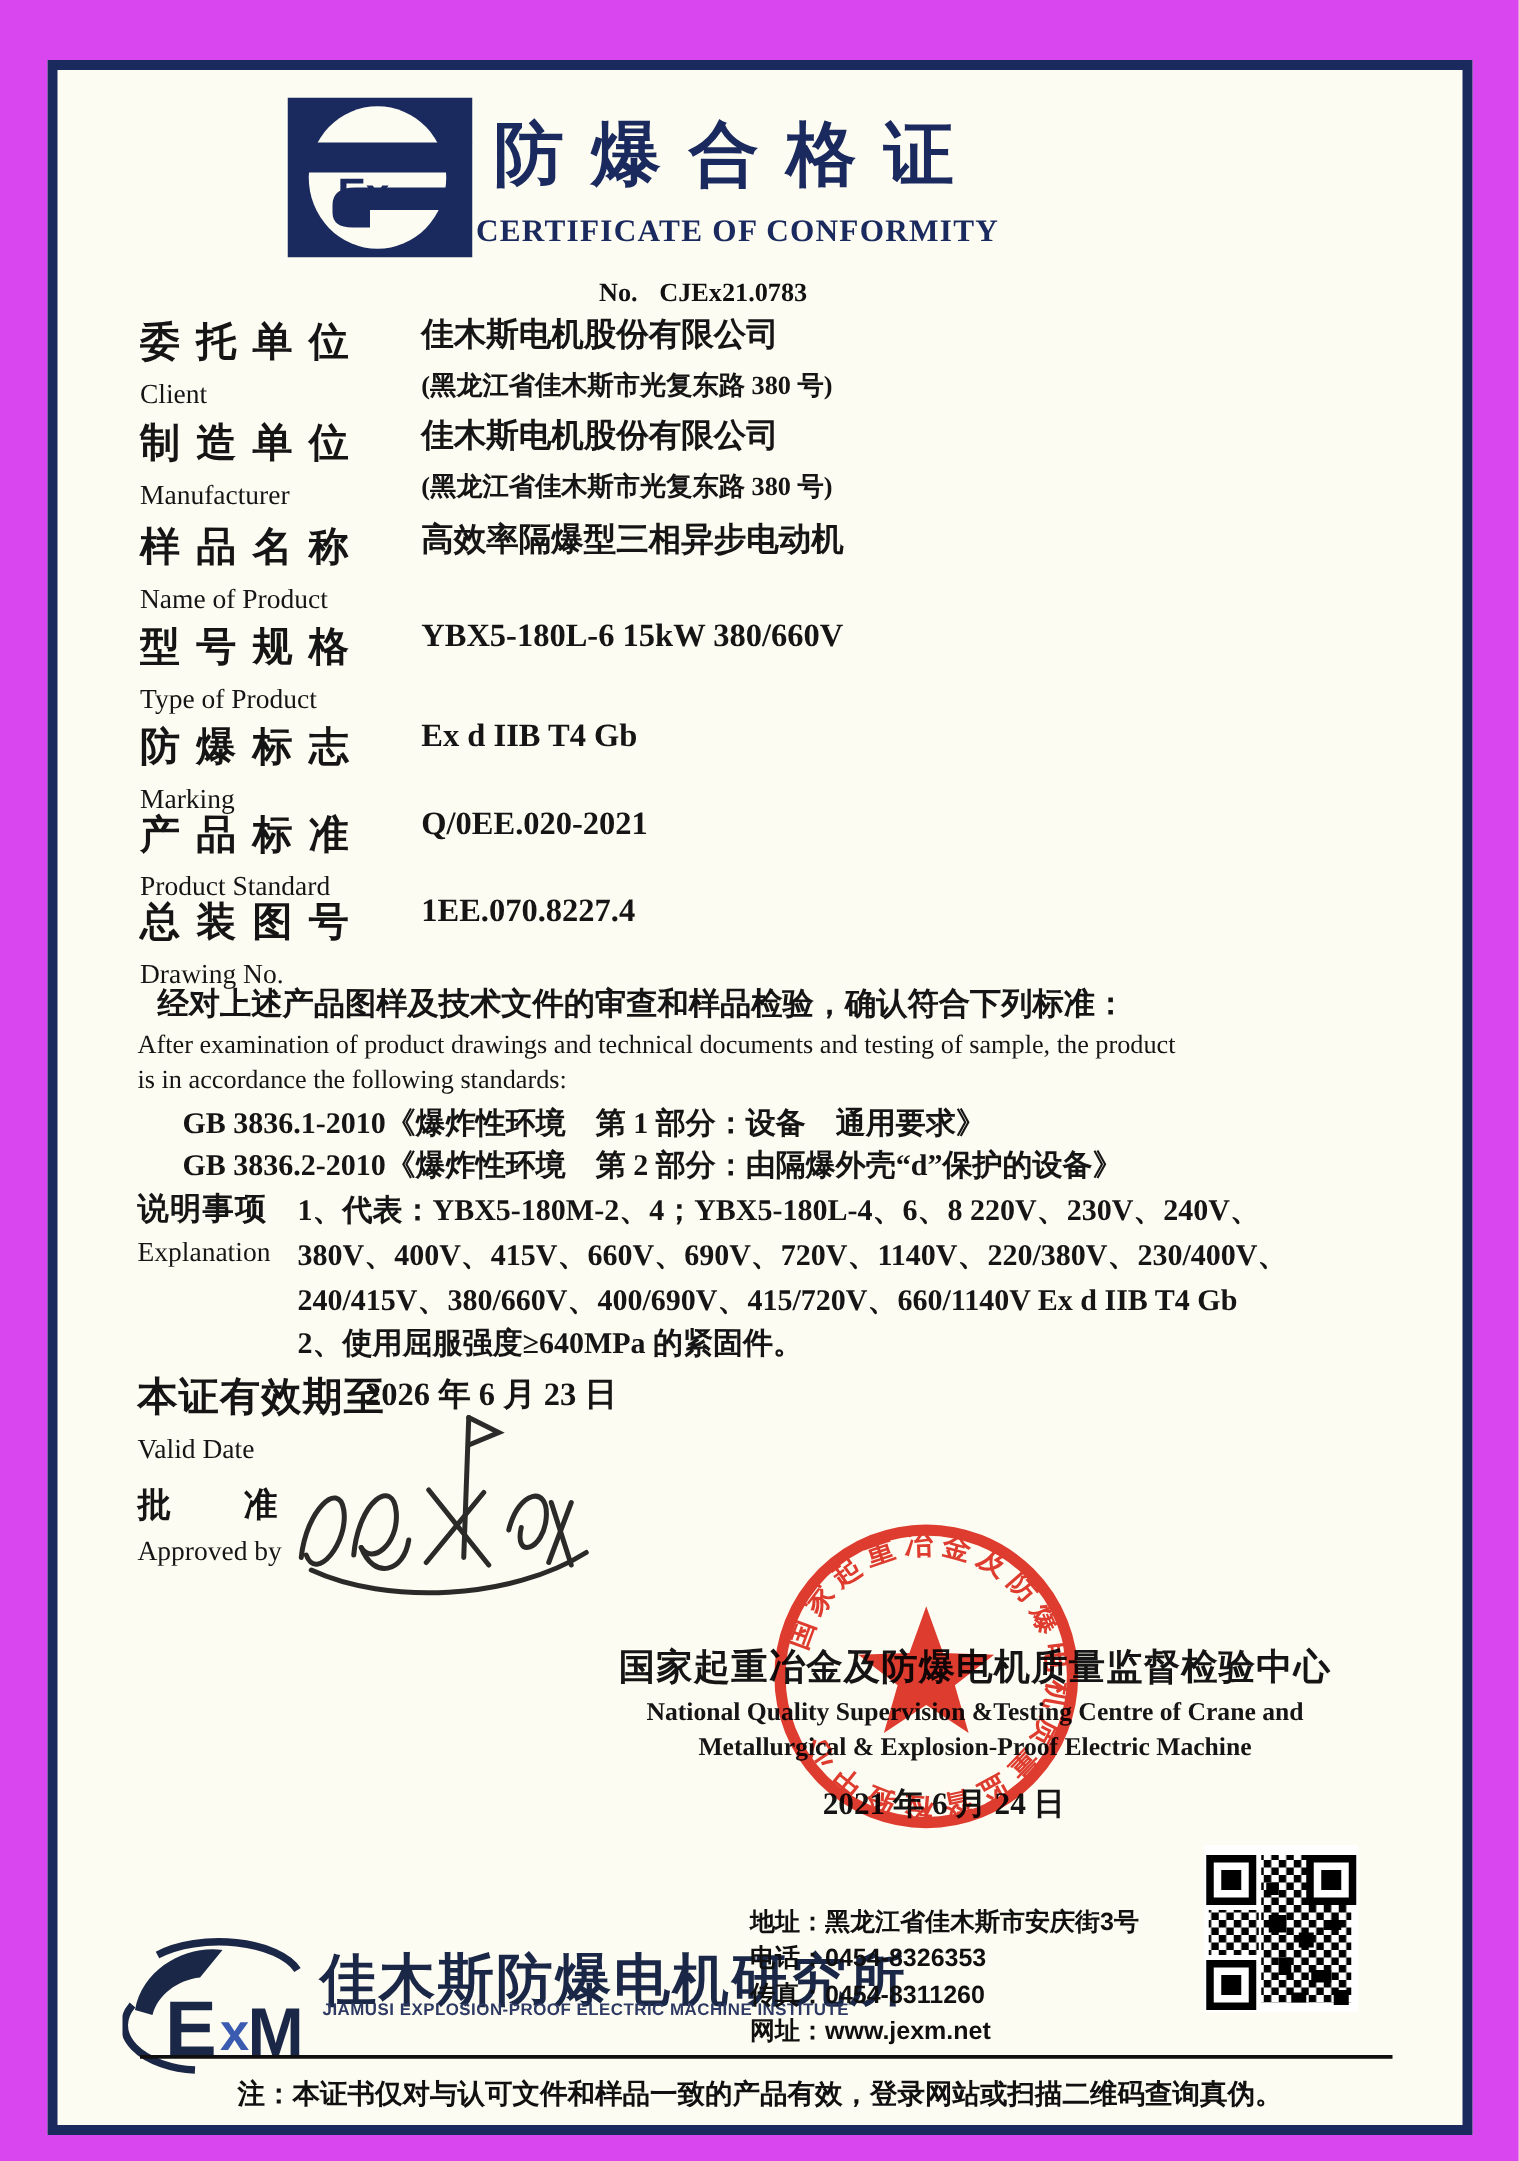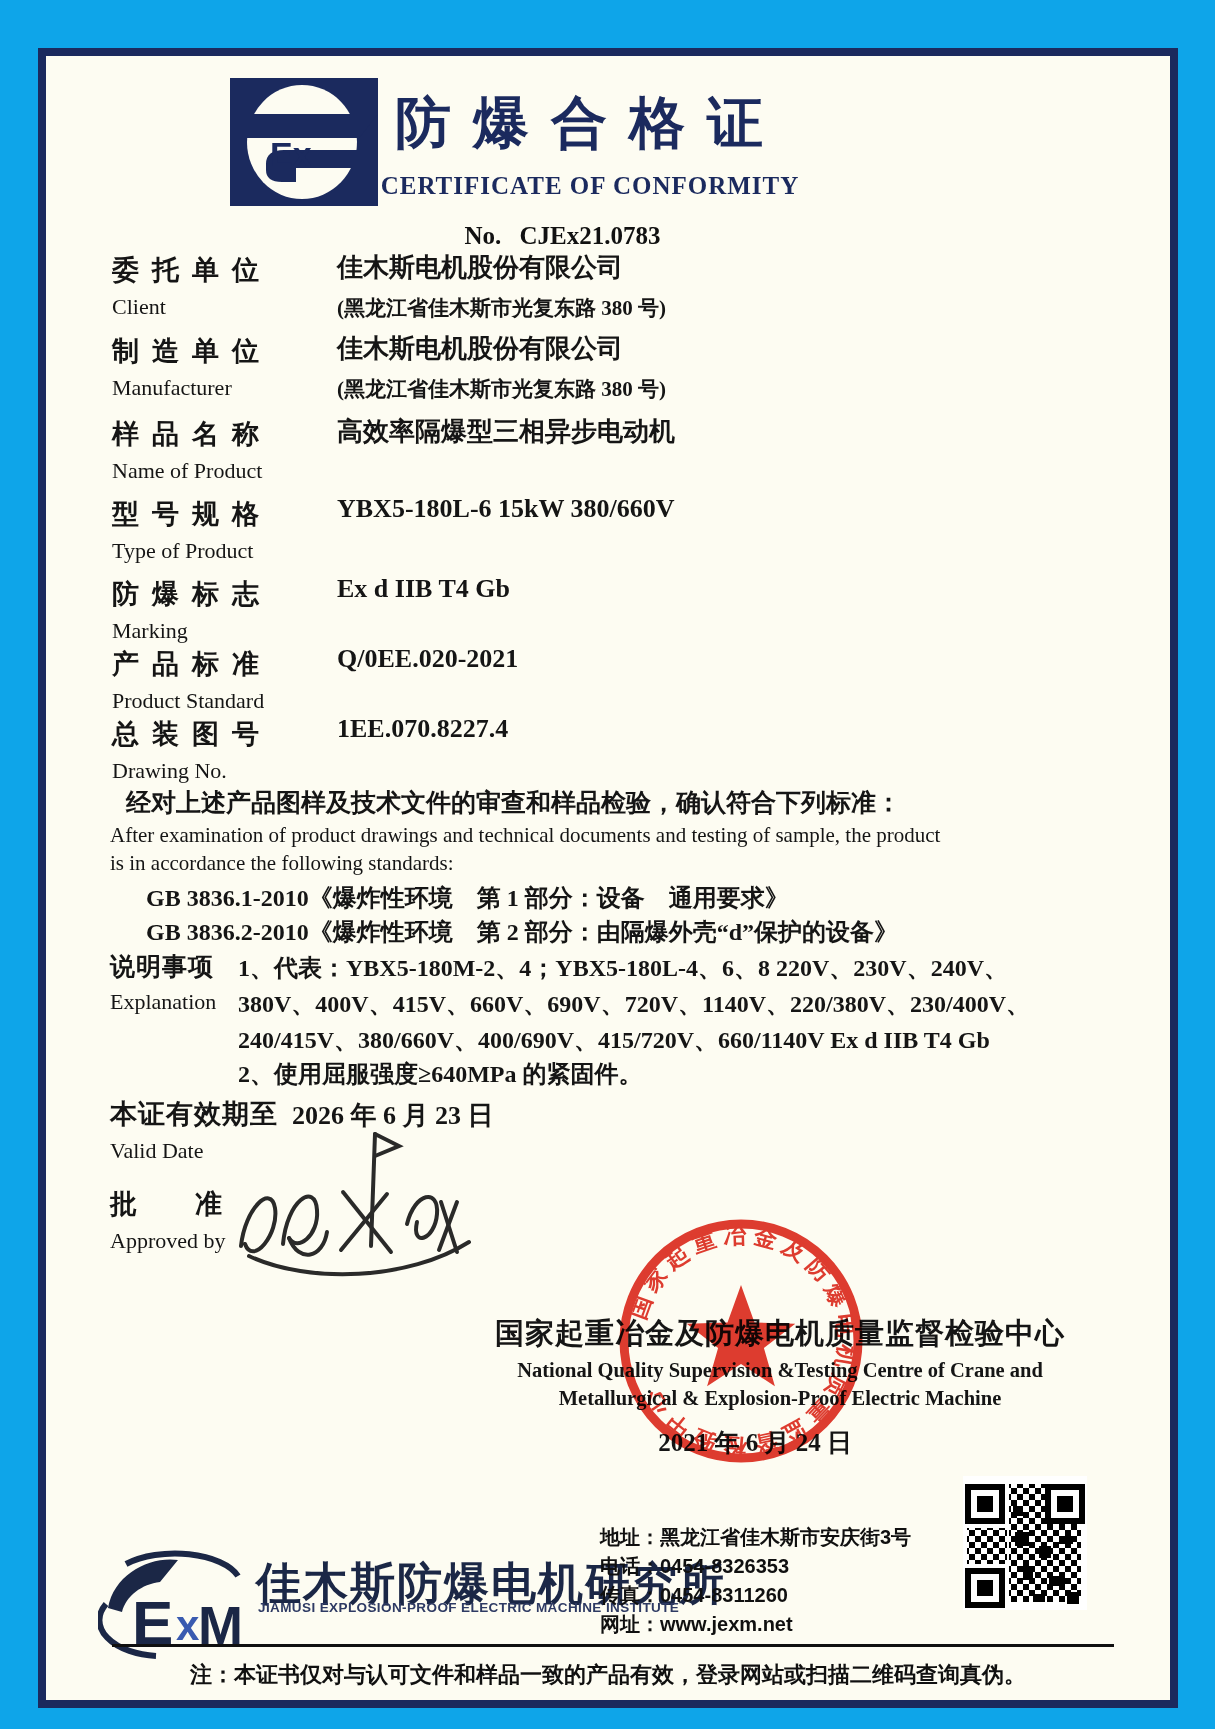--- a/index.html
+++ b/index.html
@@ -1,28 +1,28 @@
 <!DOCTYPE html>
 <html><head>
 <meta charset="utf-8">
 <style>
   * { margin:0; padding:0; box-sizing:border-box; }
   body { background:#f6f2dd; font-family:"Liberation Serif","DejaVu Serif",serif; color:#151515; }
-  .page { position:relative; width:1215px; height:1729px; background:#0ea5e9; overflow:hidden; }
+  .page { position:relative; width:1215px; height:1729px; background:#d946ef; overflow:hidden; }
   .frame { position:absolute; left:38px; top:48px; width:1140px; height:1660px;
            border:8px solid #1b2a5e; background:#fdfcf2; }
   .abs { position:absolute; }
 
   
   .title-zh { font-size:56px; font-weight:bold; letter-spacing:22px; color:#1b2a5e; white-space:nowrap; }
   .title-en { font-size:25px; font-weight:bold; letter-spacing:1px; color:#1b2a5e; margin-top:10px; white-space:nowrap; }
-  .cert-no  { font-size:25px; font-weight:bold; color:#111; margin-top:22px; word-spacing:12px; padding-right:55px; white-space:nowrap; }
+  .cert-no  { font-size:21px; font-weight:bold; color:#111; margin-top:22px; word-spacing:12px; padding-right:55px; white-space:nowrap; }
 
   
-  .lzh { font-size:27px; font-weight:bold; letter-spacing:13px; white-space:nowrap; }
+  .lzh { font-size:32px; font-weight:bold; letter-spacing:13px; white-space:nowrap; }
   .lzh-tight { letter-spacing:1px; }
   .len { font-size:22px; margin-top:6px; white-space:nowrap; }
   .fval { font-size:26px; font-weight:bold; white-space:nowrap; }
   .fnote { font-size:21px; font-weight:600; margin-top:9px; white-space:nowrap; }
 
   .stmt-zh { font-size:25px; font-weight:bold; white-space:nowrap; }
   .stmt-en { font-size:21px; white-space:nowrap; }
   .gb-line { font-size:24px; font-weight:600; white-space:nowrap; }
   .exp-line { font-size:24px; font-weight:600; white-space:nowrap; }
 

